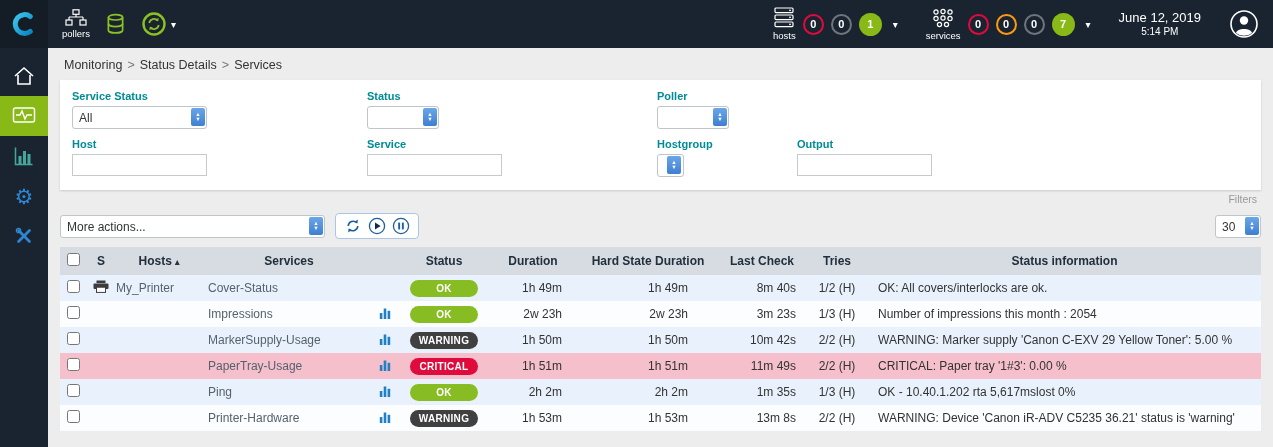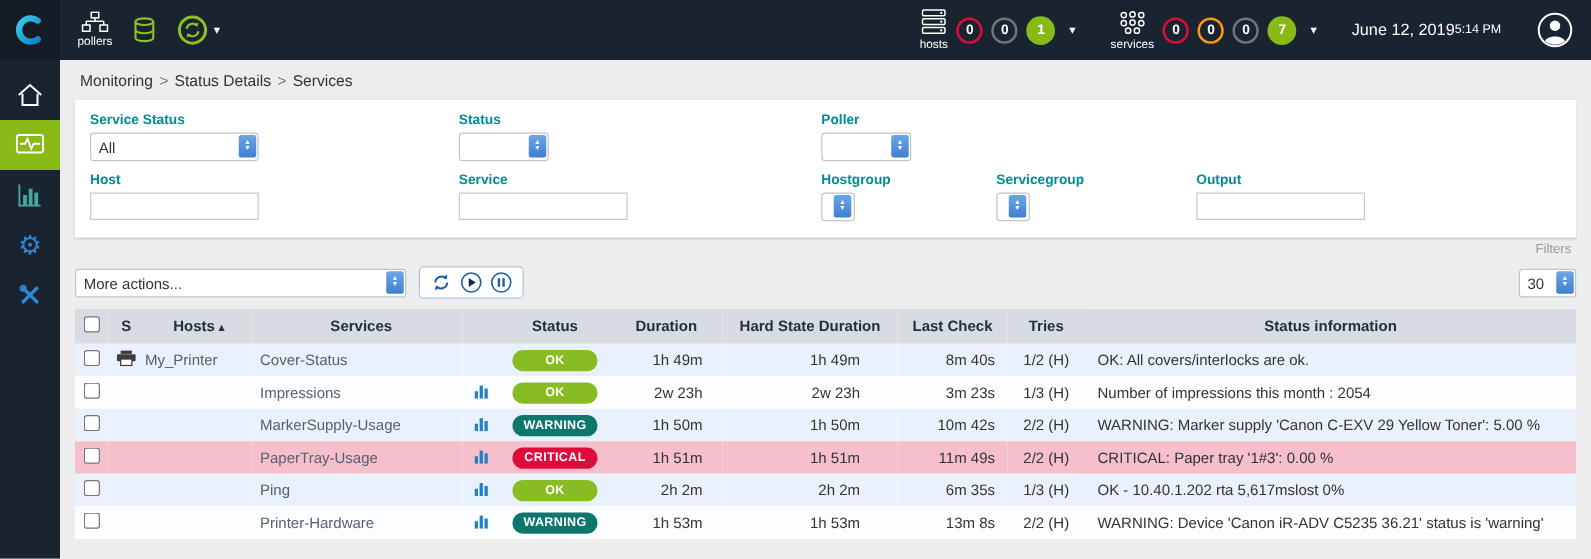--- a/index.html
+++ b/index.html
@@ -13,21 +13,21 @@
   .tb-label { font-size:9.5px; color:#fff; margin-top:2px; }
   .tb-plain { display:flex; align-items:center; margin-left:16px; cursor:pointer; }
   .chev { font-size:10px; color:#fff; margin-left:4px; }
   .right-cluster { margin-left:auto; display:flex; align-items:center; gap:28px; padding-right:14px; }
   .tb-group { display:flex; align-items:center; gap:7px; cursor:pointer; }
   .cnt { min-width:21px; height:21px; padding:0 2px; border-radius:50%; display:inline-flex; align-items:center; justify-content:center; font-size:11px; font-weight:bold; color:#fff; }
   .ring-red    { border:2px solid #e00b3d; }
   .ring-orange { border:2px solid #ff9913; }
   .ring-gray   { border:2px solid #70757d; }
   .fill-green  { background:#88b917; min-width:23px; height:23px; }
-  .datetime { display:flex; flex-direction:row; align-items:center; line-height:1.25; }
+  .datetime { display:flex; flex-direction:column; align-items:center; line-height:1.25; }
   .dt-date { font-size:13px; }
   .dt-time { font-size:10px; }
 
   
   .app { display:flex; height:399px; }
   .sidebar { width:48px; flex:0 0 48px; background:#1a2430; display:flex; flex-direction:column; padding-top:8px; }
   .side-item { height:40px; display:flex; align-items:center; justify-content:center; cursor:pointer; }
   .side-item.active { background:#88b917; }
   .gear-glyph { font-size:21px; color:#2e86d1; line-height:1; }
   .main { flex:1; overflow:hidden; }
@@ -70,21 +70,21 @@
   .c-status { width:88px; text-align:center; }
   .c-dur { width:90px; text-align:right; padding-right:16px; }
   .c-hard { width:140px; text-align:right; padding-right:30px; }
   .c-last { width:88px; text-align:right; padding-right:10px; }
   .c-tries { width:62px; text-align:center; }
   .c-info { text-align:left; padding-left:10px; overflow:hidden; white-space:nowrap; text-overflow:ellipsis; }
   .host-link, .svc-link { color:#55626e; cursor:pointer; }
   .sort { font-size:9px; color:#333; margin-left:3px; }
   .badge { display:inline-block; border-radius:10px; color:#fff; font-size:10px; font-weight:bold; padding:3px 9px; letter-spacing:.3px; }
   .b-ok { background:#87bd23; padding:3px 26px; }
-  .b-warn { background:#0f766e; }
+  .b-warn { background:#404040; }
   .b-crit { background:#e00b3d; }
   input[type=checkbox]{ width:13px; height:13px; cursor:pointer; }
 </style>
 </head>
 <body>
 
 <div class="topbar">
   <div class="logo-box">
     <svg width="30" height="30" viewBox="0 0 48 48">
       <defs>
@@ -255,27 +255,20 @@
         <div>
           <span class="f-label">Host</span>
           <input class="f-input" type="text" value="" style="">
         </div>
         <div>
           <span class="f-label">Service</span>
           <input class="f-input" type="text" value="" style="">
         </div>
         <div>
           <span class="f-label">Hostgroup</span>
-          <span class="sel w26"><select><option></option></select><span class="arr">
-                <span>▲</span>
-                <span>▼</span>
-              </span></span>
-        </div>
-        <div>
-          <span class="f-label">Servicegroup</span>
           <span class="sel w26"><select><option></option></select><span class="arr">
                 <span>▲</span>
                 <span>▼</span>
               </span></span>
         </div>
         <div>
           <span class="f-label">Output</span>
           <input class="f-input" type="text" value="" style="">
         </div>
       </div>
@@ -410,21 +403,21 @@
             <td class="c-host"><span class="host-link"></span></td>
             <td class="c-service"><span class="svc-link">Ping</span></td>
             <td class="c-chart"><svg width="12" height="12" viewBox="0 0 12 12">
                   <rect x="0.8" y="6" width="2.6" height="6" fill="#2180c4"></rect>
                   <rect x="4.7" y="1.5" width="2.6" height="10.5" fill="#2180c4"></rect>
                   <rect x="8.6" y="3.8" width="2.6" height="8.2" fill="#2180c4"></rect>
                 </svg></td>
             <td class="c-status"><span class="badge b-ok">OK</span></td>
             <td class="c-dur">2h 2m</td>
             <td class="c-hard">2h 2m</td>
-            <td class="c-last">6m 35s</td>
+            <td class="c-last">1m 35s</td>
             <td class="c-tries">1/3 (H)</td>
             <td class="c-info">OK - 10.40.1.202 rta 5,617mslost 0%</td>
           </tr>
 
           <tr class="row-b">
             <td class="c-check"><input type="checkbox" style=""></td>
             <td class="c-s"></td>
             <td class="c-host"><span class="host-link"></span></td>
             <td class="c-service"><span class="svc-link">Printer-Hardware</span></td>
             <td class="c-chart"><svg width="12" height="12" viewBox="0 0 12 12">

